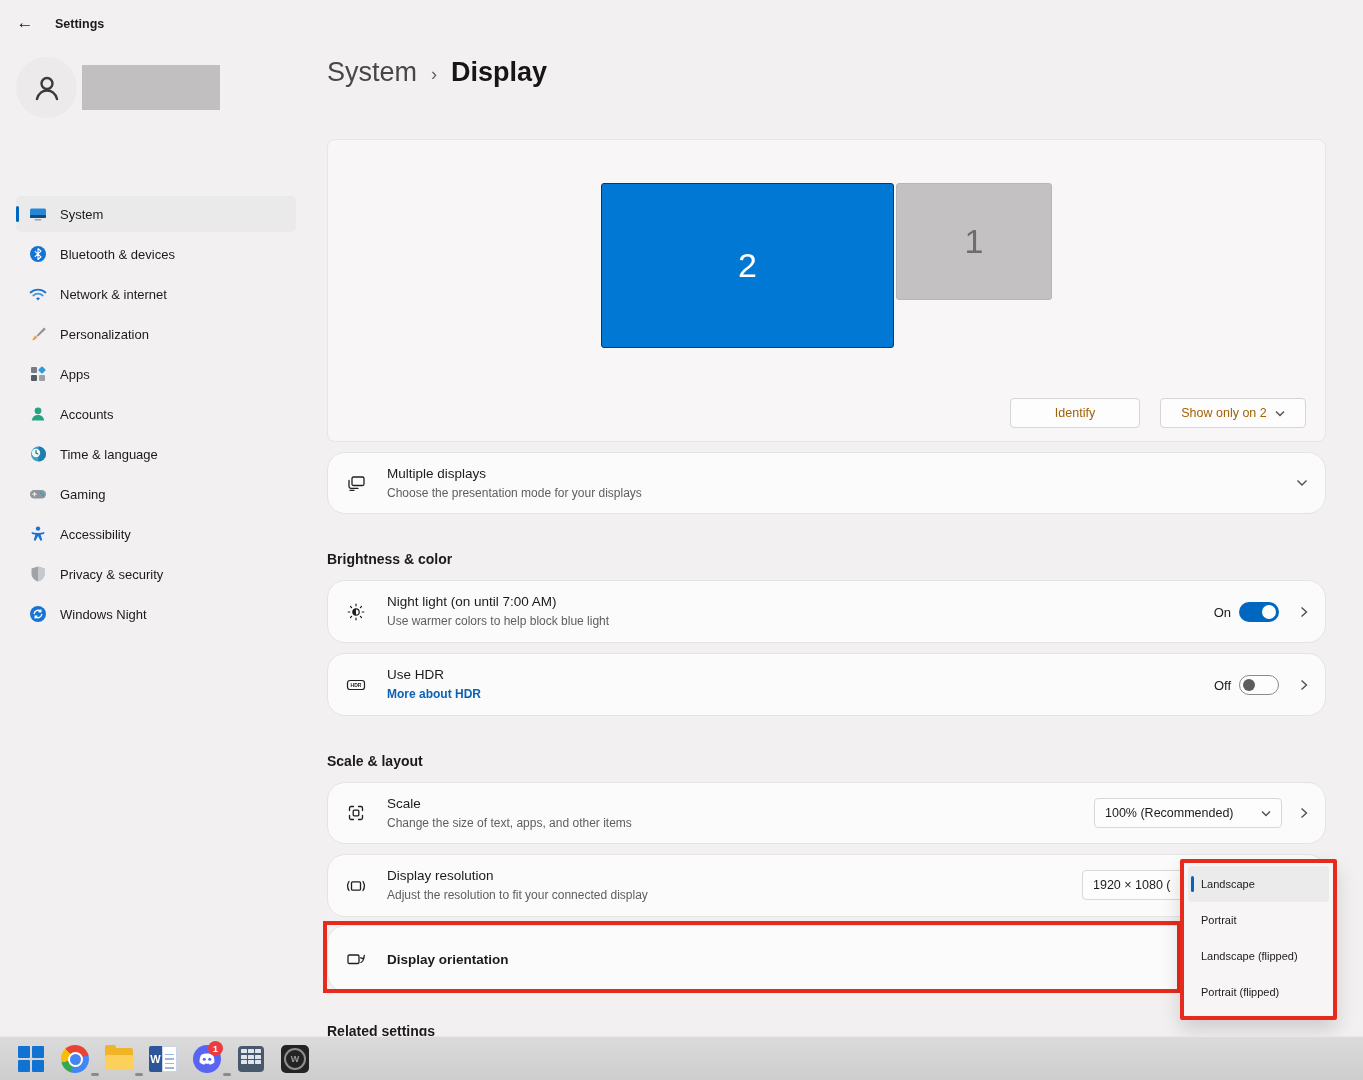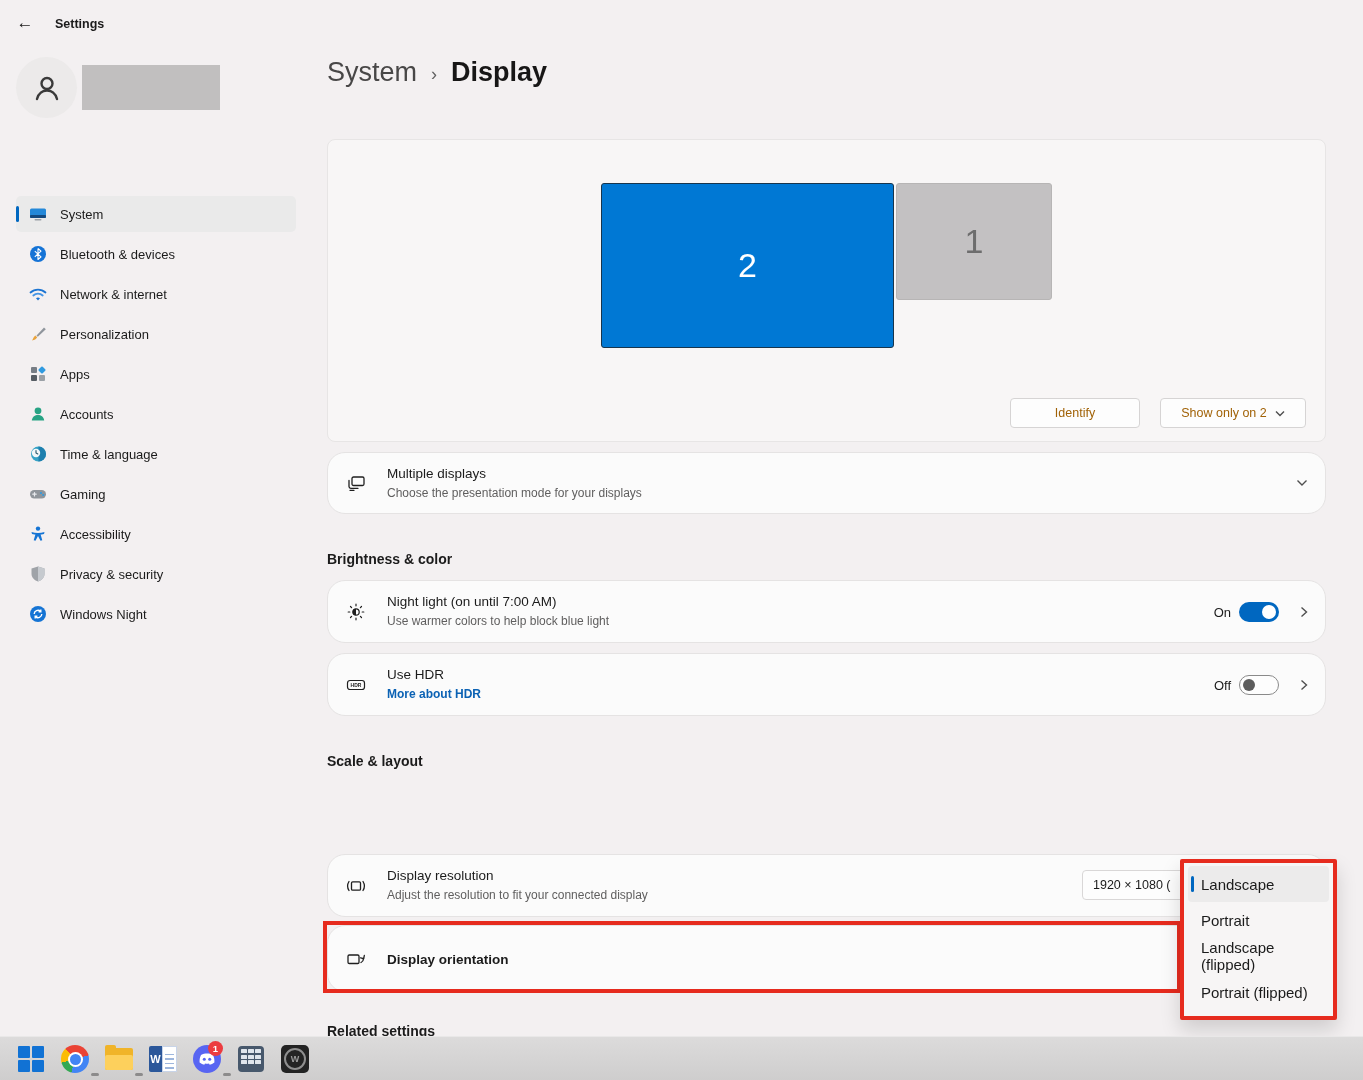--- a/index.html
+++ b/index.html
@@ -43,21 +43,21 @@
   .state-label{position:absolute;right:94px;top:50%;transform:translateY(-50%);font-size:13px;color:#1b1b1b;}
   .toggle{position:absolute;right:46px;top:50%;transform:translateY(-50%);width:40px;height:20px;border-radius:10px;box-sizing:border-box;cursor:pointer;}
   .toggle.on{background:#0067c0;}
   .toggle.on .knob{position:absolute;right:3px;top:3px;width:14px;height:14px;border-radius:50%;background:#fff;}
   .toggle.off{background:#fdfdfd;border:1px solid #8a8a8a;}
   .toggle.off .knob{position:absolute;left:3px;top:3px;width:12px;height:12px;border-radius:50%;background:#5c5c5c;}
   .dd-btn{position:absolute;background:#fdfdfd;border:1px solid #d9d7d7;border-radius:4px;box-sizing:border-box;height:30px;display:flex;align-items:center;justify-content:space-between;padding:0 10px;font-size:12.5px;color:#1b1b1b;cursor:pointer;overflow:hidden;white-space:nowrap;}
   
   .annot{position:absolute;border:4px solid #e62b1e;box-sizing:border-box;z-index:25;pointer-events:none;}
   .flyout{position:absolute;left:1180px;top:859px;width:157px;height:161px;background:#f7f5f5;border:4px solid #e62b1e;border-radius:2px;box-sizing:border-box;padding:3px 4px;z-index:30;box-shadow:0 10px 20px rgba(0,0,0,.15);}
-  .fly-item{position:relative;height:36px;display:flex;align-items:center;padding-left:13px;font-size:15px;color:#1b1b1b;border-radius:4px;cursor:pointer;}
+  .fly-item{position:relative;height:36px;display:flex;align-items:center;padding-left:13px;font-size:11px;color:#1b1b1b;border-radius:4px;cursor:pointer;}
   .fly-item.selected{background:#ecebeb;}
   .fly-accent{position:absolute;left:3px;top:10px;width:3px;height:16px;border-radius:2px;background:#0067c0;}
   
   .taskbar{position:absolute;left:0;top:1036px;width:1363px;height:44px;background:linear-gradient(#dcdbdb,#cecdcd);border-top:1px solid #e9e8e8;z-index:40;}
   .tb-slot{position:absolute;top:5px;width:40px;height:34px;display:flex;align-items:center;justify-content:center;cursor:pointer;}
   .tb-run{position:absolute;top:36px;width:8px;height:3px;border-radius:2px;background:#8c8b8b;}
   .badge{position:absolute;right:-2px;top:-4px;width:15px;height:15px;border-radius:50%;background:#ec3c40;color:#fff;font-size:9.5px;font-weight:700;display:flex;align-items:center;justify-content:center;}
   .chrome-outer{width:28px;height:28px;border-radius:50%;background:conic-gradient(from -45deg,#ea4335 0 120deg,#4285f4 0 240deg,#34a853 0 300deg,#fbbc05 0 360deg);display:flex;align-items:center;justify-content:center;}
   .chrome-mid{width:15px;height:15px;border-radius:50%;background:#fff;display:flex;align-items:center;justify-content:center;}
   .chrome-core{width:11px;height:11px;border-radius:50%;background:#4285f4;}
@@ -268,20 +268,37 @@
     <span class="toggle off">
         <span class="knob"></span>
       </span>
     <svg class="chev-right" width="8" height="12" viewBox="0 0 8 12">
         <path d="M1.5 1.5 6.5 6 1.5 10.5" fill="none" stroke="#4f4f4f" stroke-width="1.4"></path>
       </svg>
   </div>
 
   <div class="abs section-h" style="top:753px;">Scale &amp; layout</div>
 
+  <div class="card" style="top:782px;height:62px;">
+    <svg class="row-ico" viewBox="0 0 22 22">
+      <path d="M4.5 8.5v-2.5c0-.8.7-1.5 1.5-1.5h2.5M13.5 4.5H16c.8 0 1.5.7 1.5 1.5v2.5M17.5 13.5V16c0 .8-.7 1.5-1.5 1.5h-2.5M8.5 17.5H6c-.8 0-1.5-.7-1.5-1.5v-2.5" fill="none" stroke="#1f1f1f" stroke-width="1.3" stroke-linecap="round"></path>
+      <rect x="8.2" y="8.2" width="5.6" height="5.6" rx="1" fill="none" stroke="#1f1f1f" stroke-width="1.3"></rect>
+    </svg>
+    <span class="row-title">Scale</span>
+    <span class="row-sub">Change the size of text, apps, and other items</span>
+    <div class="dd-btn" style="left:766px;top:15px;width:188px;">
+      <span>100% (Recommended)</span>
+      <svg width="10" height="7" viewBox="0 0 10 7">
+          <path d="M1 1.5 5 5.5 9 1.5" fill="none" stroke="#4f4f4f" stroke-width="1.4"></path>
+        </svg>
+    </div>
+    <svg class="chev-right" width="8" height="12" viewBox="0 0 8 12">
+        <path d="M1.5 1.5 6.5 6 1.5 10.5" fill="none" stroke="#4f4f4f" stroke-width="1.4"></path>
+      </svg>
+  </div>
 
   <div class="card" style="top:854px;height:63px;">
     <svg class="row-ico" viewBox="0 0 22 22">
       <path d="M4 6.5c-1.7 2.7-1.7 6.3 0 9M18 6.5c1.7 2.7 1.7 6.3 0 9" fill="none" stroke="#1f1f1f" stroke-width="1.3" stroke-linecap="round"></path>
       <rect x="6.5" y="6.8" width="9" height="8.4" rx="1.2" fill="none" stroke="#1f1f1f" stroke-width="1.3"></rect>
     </svg>
     <span class="row-title">Display resolution</span>
     <span class="row-sub">Adjust the resolution to fit your connected display</span>
     <div class="dd-btn" style="left:754px;top:15px;width:210px;">
       <span>1920 × 1080 (</span>

